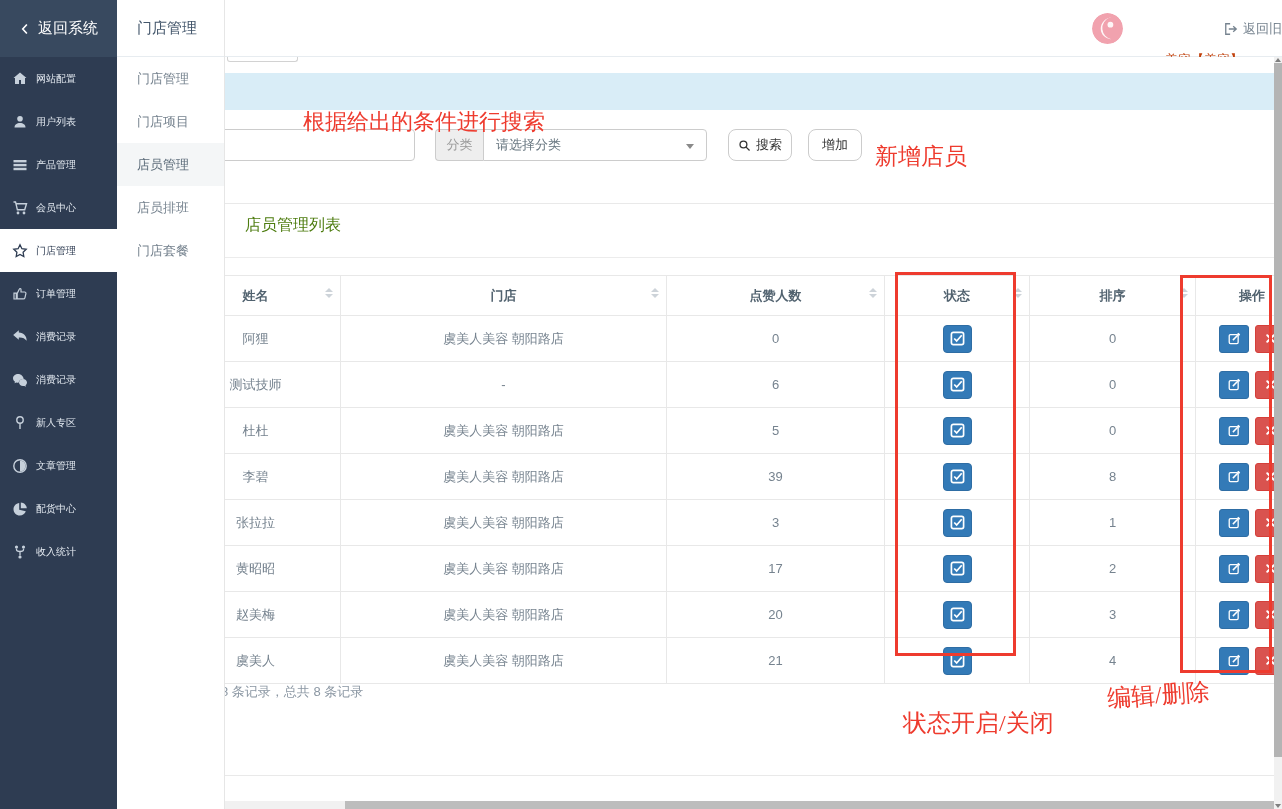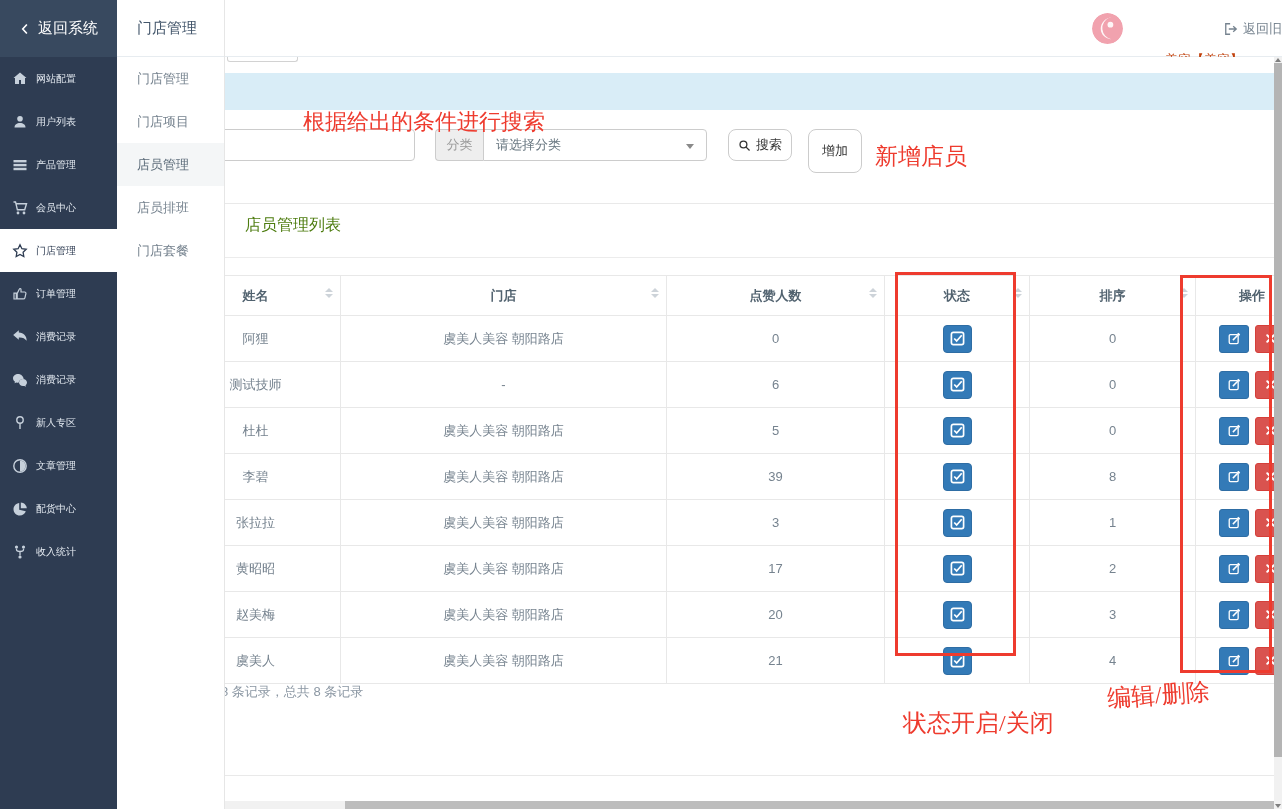--- a/index.html
+++ b/index.html
@@ -41,21 +41,21 @@
   .cat-addon{left:210px;top:72px;width:48px;height:32px;background:#eee;border:1px solid #ccc;border-right:none;
              border-radius:4px 0 0 4px;color:#9a9a9a;font-size:13px;text-align:center;line-height:30px;}
   .cat-select{left:258px;top:72px;width:224px;height:32px;background:#fff;border:1px solid #ccc;
               border-radius:0 4px 4px 0;color:#66757f;font-size:13px;line-height:30px;padding-left:12px;cursor:pointer;}
   .caret-down{position:absolute;right:12px;top:14px;width:0;height:0;
               border-left:4px solid transparent;border-right:4px solid transparent;border-top:5px solid #8a8a8a;}
   .btn{background:#fff;border:1px solid #ccc;border-radius:8px;color:#333;font-size:13px;
        display:flex;align-items:center;justify-content:center;gap:5px;cursor:pointer;}
   .btn svg{width:13px;height:13px;color:#333;}
   .btn-search{left:503px;top:72px;width:64px;height:32px;}
-  .btn-add{left:583px;top:72px;width:54px;height:44px;}
+  .btn-add{left:583px;top:72px;width:54px;height:32px;}
 
   .panel-top-line{left:0;top:146px;width:1049px;height:1px;background:#e9e9e9;}
   .panel-title{left:20px;top:158px;font-size:16px;color:#4d7c0f;}
   .title-line{left:0;top:200px;width:1049px;height:1px;background:#ececec;}
 
   
   .tbl{left:-55px;top:218px;width:1120px;border-collapse:collapse;table-layout:fixed;
        font-size:13px;color:#76838f;}
   .tbl th,.tbl td{border:1px solid #e8e8e8;text-align:center;overflow:hidden;white-space:nowrap;}
   .tbl th{height:37px;color:#51626f;font-weight:bold;position:relative;background:#fff;}

